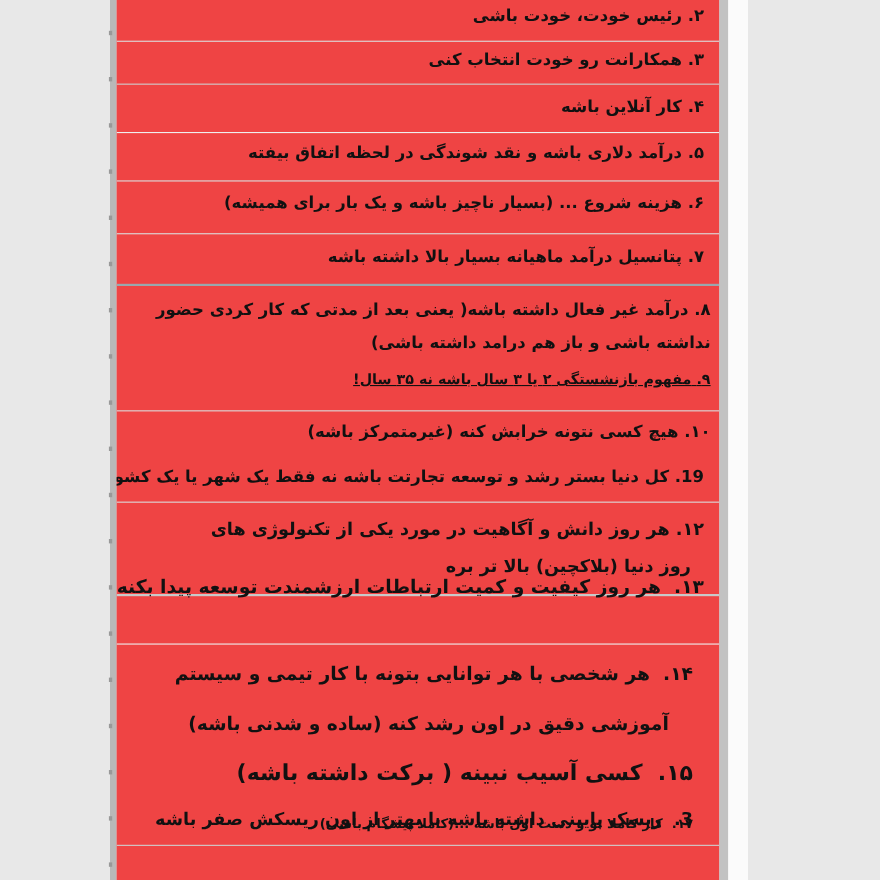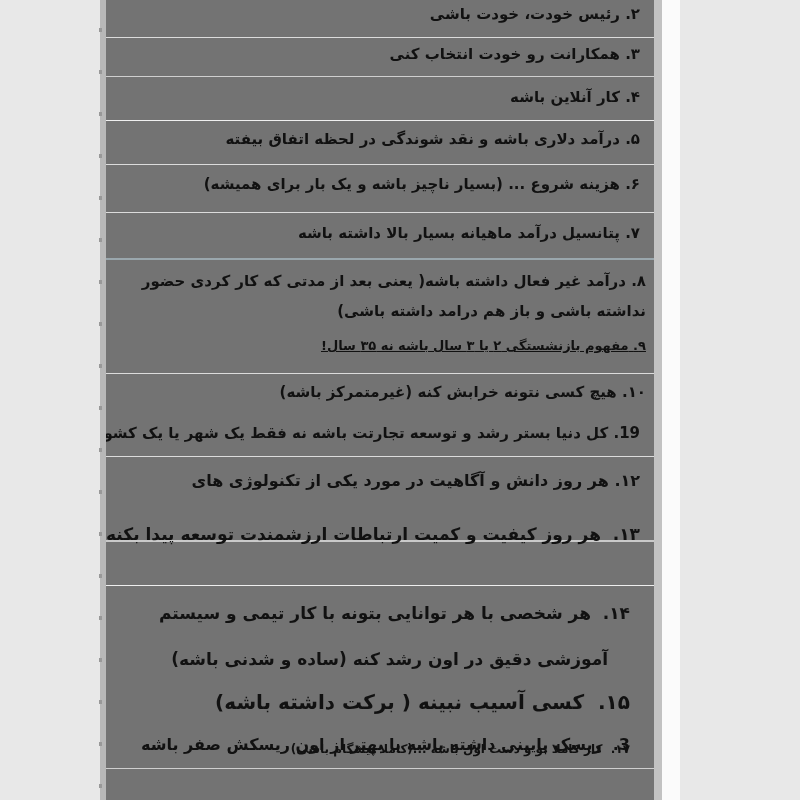--- a/index.html
+++ b/index.html
@@ -14,21 +14,21 @@
     background: #b8b8b8;
   }
   .page-ticks {
     position: absolute; left: 99px; top: 0; width: 3px; height: 800px;
   }
   .page-ticks span {
     position: absolute; left: 0; width: 3px; height: 4px; background: #999;
   }
   .page {
     position: absolute; left: 106px; top: 0; width: 548px; height: 800px;
-    background: #737373;
+    background: #ef4444;
     overflow: hidden;
   }
   .page-shadow-right {
     position: absolute; left: 654px; top: 0; width: 8px; height: 800px;
     background: #c2c2c2;
   }
   .page-gap-right {
     position: absolute; left: 662px; top: 0; width: 18px; height: 800px;
     background: #fbfbfb;
   }
@@ -115,20 +115,21 @@
     <span class="line"><span>۱۰.</span> <span>هیچ کسی نتونه خرابش کنه (غیرمتمرکز  باشه)</span></span>
   </div>
 
   <div class="row" style="top:424px; font-size:15px; padding-right:14px;">
     <span class="line"><span>19.</span> <span>کل دنیا  بستر رشد و توسعه تجارتت باشه نه فقط یک شهر یا یک کشور</span></span>
   </div>
   <div class="divider" style="top:456px"></div>
 
   <div class="row" style="top:464px; font-size:16px; line-height:34px; padding-right:14px;">
     <span class="line"><span>۱۲.</span> <span>هر روز دانش و آگاهیت در مورد یکی از تکنولوژی های</span></span>
+    <span class="line" style="padding-right:12px;"><span>روز دنیا (بلاکچین) بالا تر بره</span></span>
   </div>
   <div class="divider strong" style="top:540px; background:#c9c9c9;"></div>
 
   <div class="row" style="top:524px; font-size:17px; padding-right:14px;">
     <span class="line"><span>۱۳.</span>&nbsp; <span>هر روز کیفیت و کمیت ارتباطات ارزشمندت توسعه پیدا بکنه</span></span>
   </div>
   <div class="divider" style="top:585px; background:#eeeeee;"></div>
 
   <div class="row" style="top:590px; font-size:17px; line-height:46px; padding-right:24px;margin-left:40px;">
     <span class="line"><span>۱۴.</span>&nbsp; <span>هر شخصی با هر توانایی بتونه با کار تیمی و سیستم</span></span>

